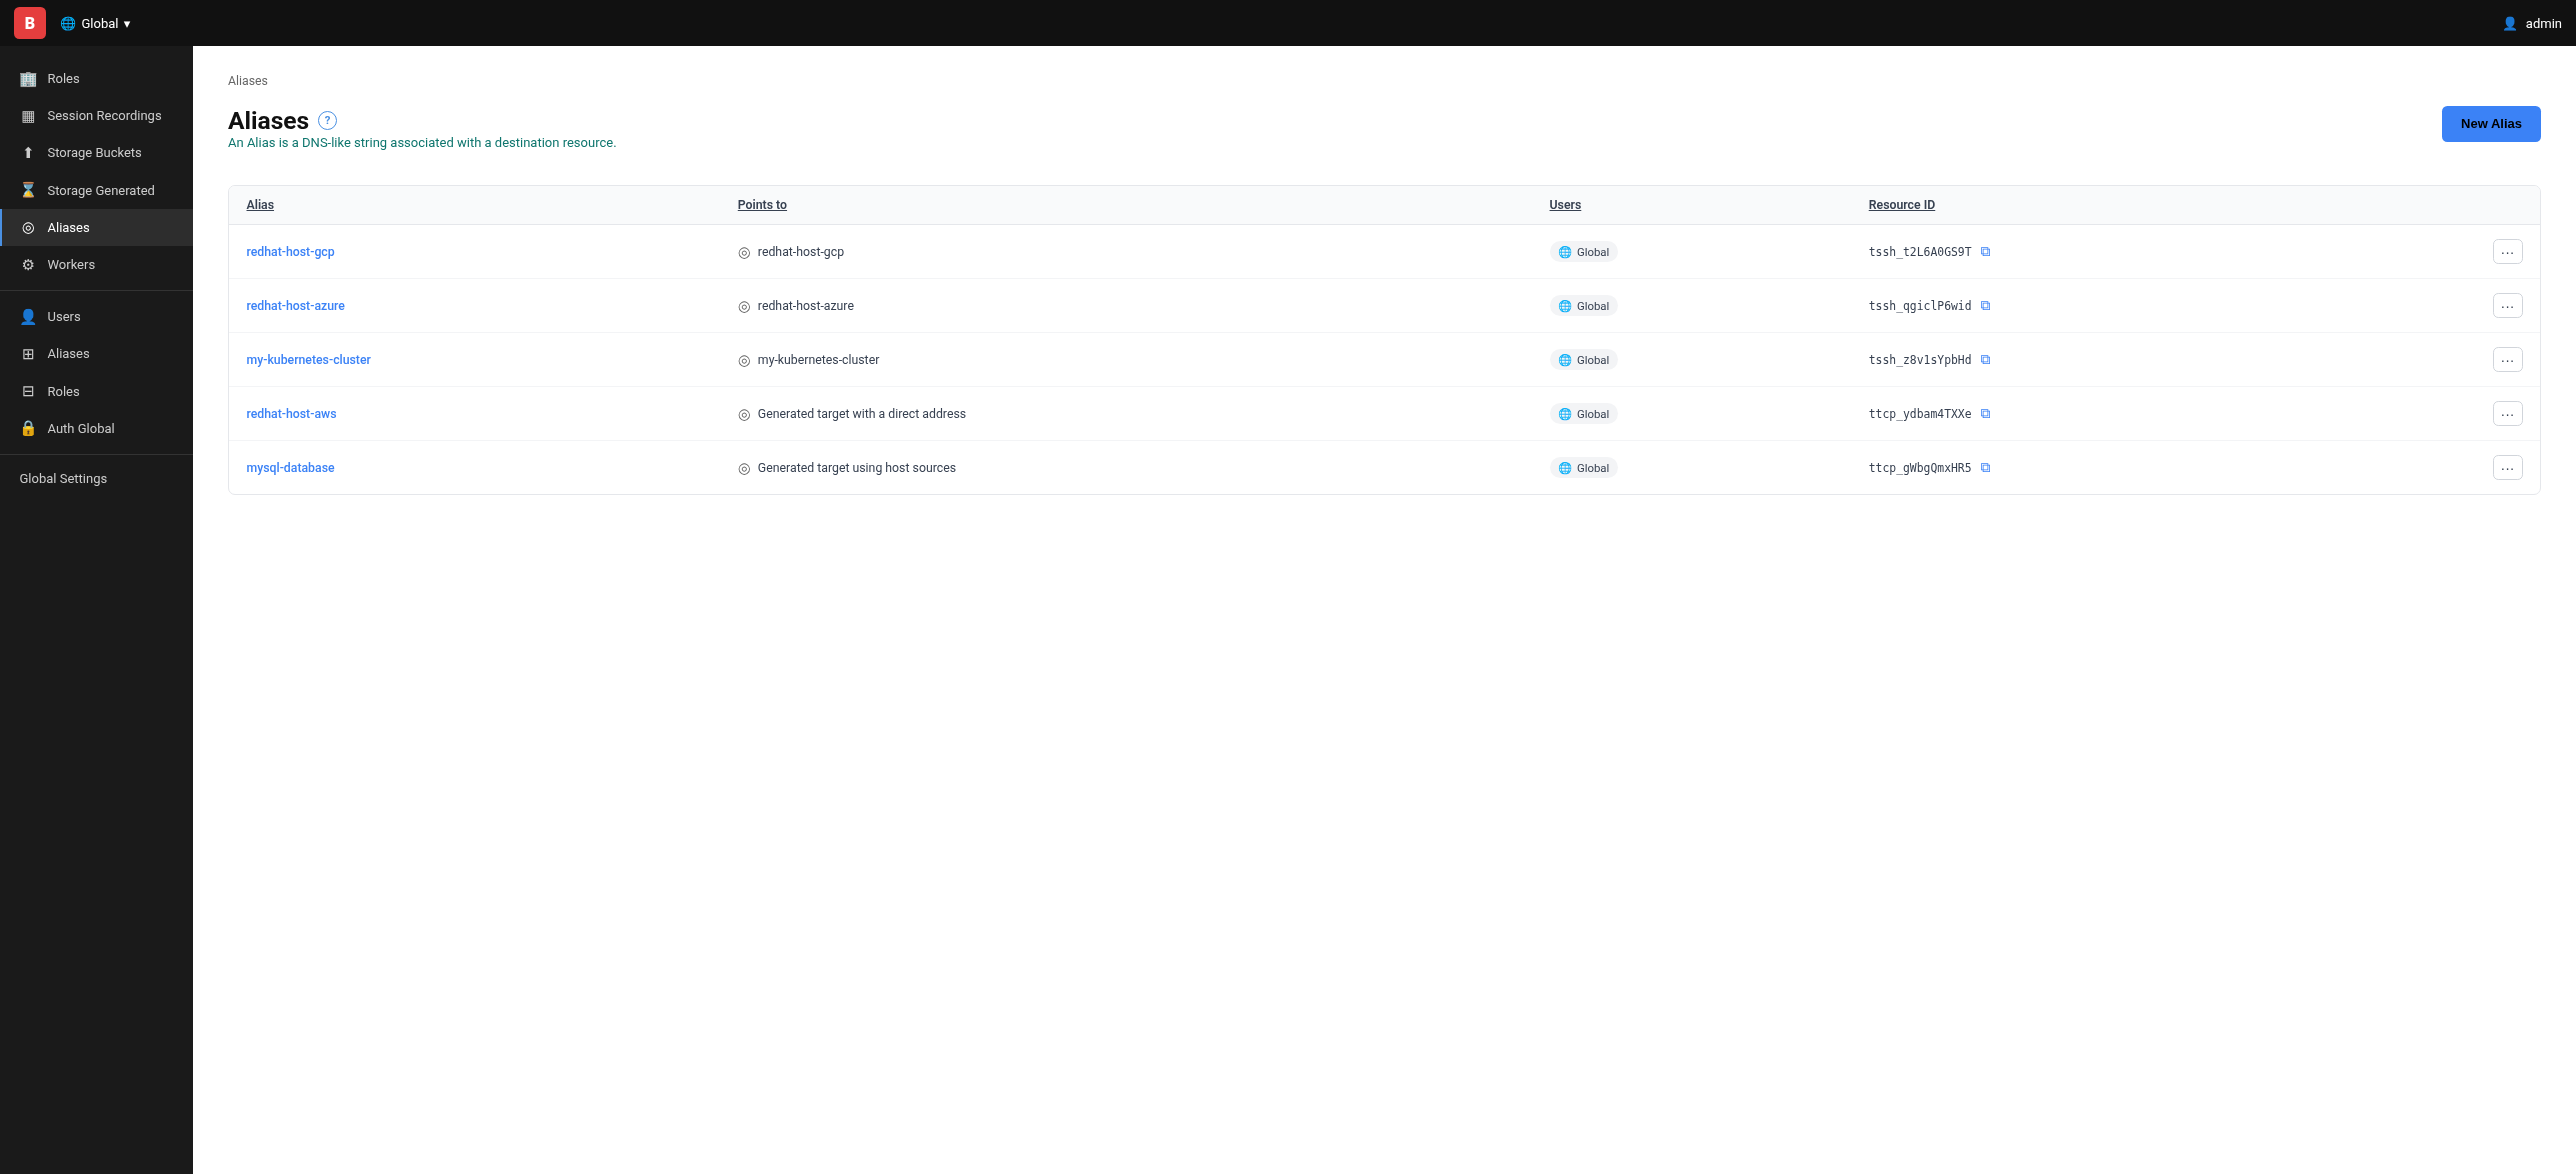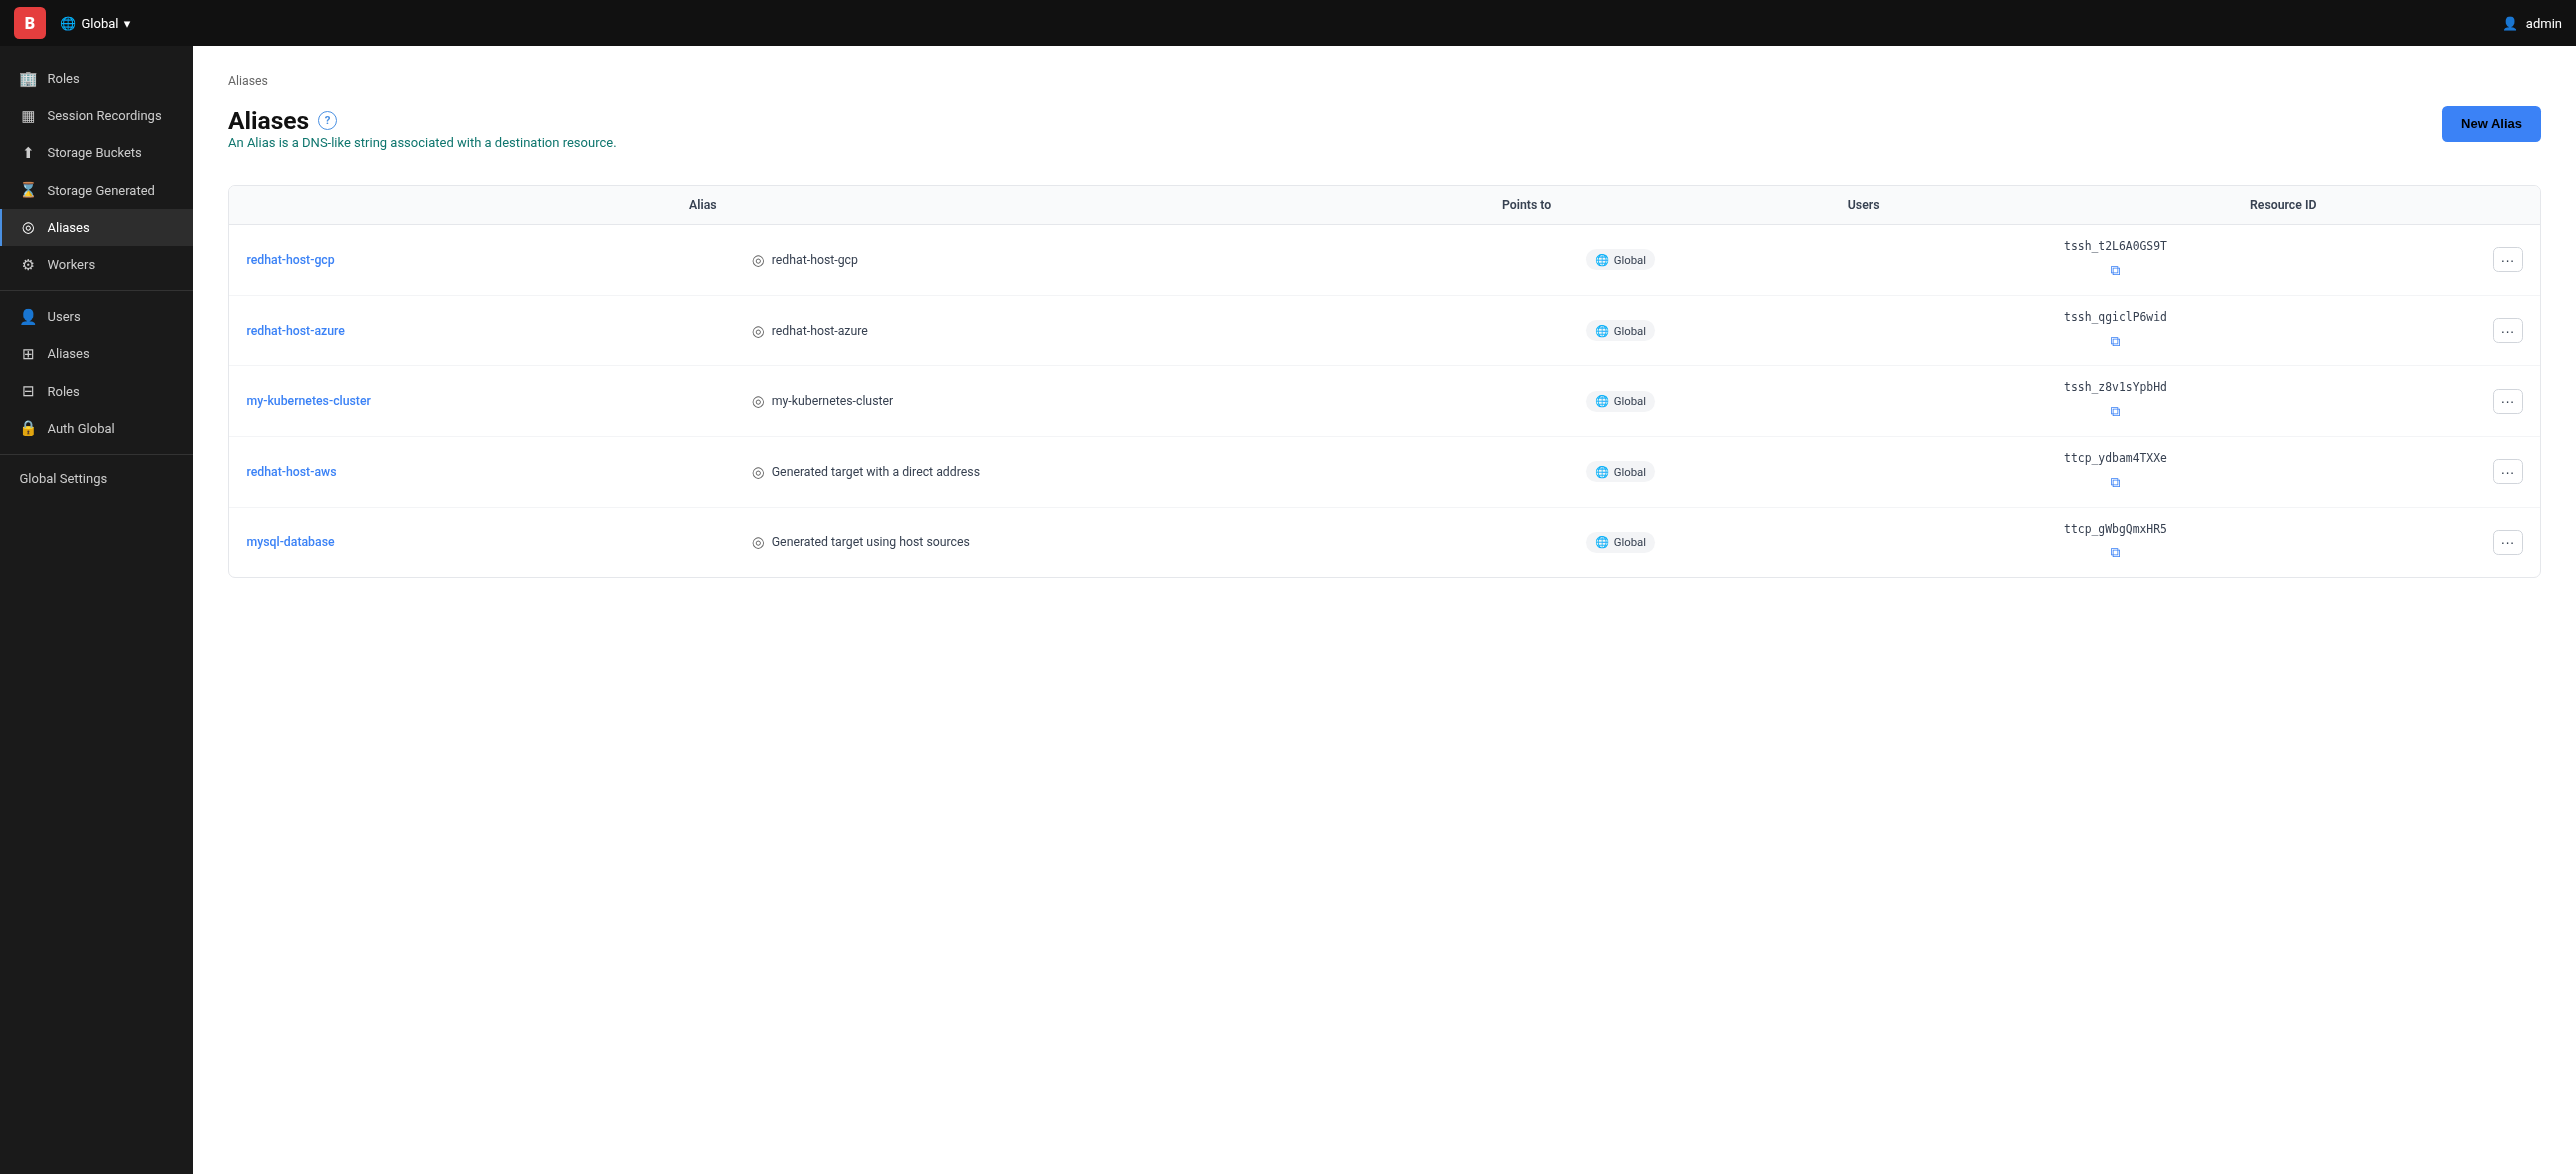--- a/index.html
+++ b/index.html
@@ -97,25 +97,26 @@
     
     .table-container {
       border: 0.9px solid #e5e7eb;
       border-radius: 7px;
       overflow: hidden;
     }
     table { width: 100%; border-collapse: collapse; }
     thead { background: #f9fafb; }
     th {
       padding: 12.3px 17.5px;
-      text-align: right;
+      text-align: left;
       font-size: 12.3px;
       font-weight: 600;
       color: #374151;
       border-bottom: 0.9px solid #e5e7eb;
+      text-decoration: underline;
     }
     td {
       padding: 14px 17.5px;
       font-size: 12.3px;
       color: #374151;
       border-bottom: 0.9px solid #f3f4f6;
       vertical-align: middle;
     }
     tr:last-child td { border-bottom: none; }
 
@@ -127,21 +128,21 @@
     .scope-badge {
       display: inline-flex; align-items: center; gap: 4.4px;
       background: #f3f4f6;
       padding: 3.5px 8.8px;
       border-radius: 17.5px;
       font-size: 11.4px;
       color: #374151;
     }
     .globe-icon-small { font-size: 11.4px; }
 
-    .resource-id-cell { display: flex; align-items: center; gap: 7px; flex-direction: column; }
+    .resource-id-cell { display: flex; align-items: center; gap: 7px; }
     .resource-id-text { font-family: monospace; font-size: 11.4px; color: #374151; }
     .copy-btn {
       background: none; border: none; cursor: pointer;
       color: #3b82f6; font-size: 14px; padding: 1.8px;
     }
 
     .actions-btn {
       background: none;
       border: 0.9px solid #d1d5db;
       border-radius: 5.3px;

